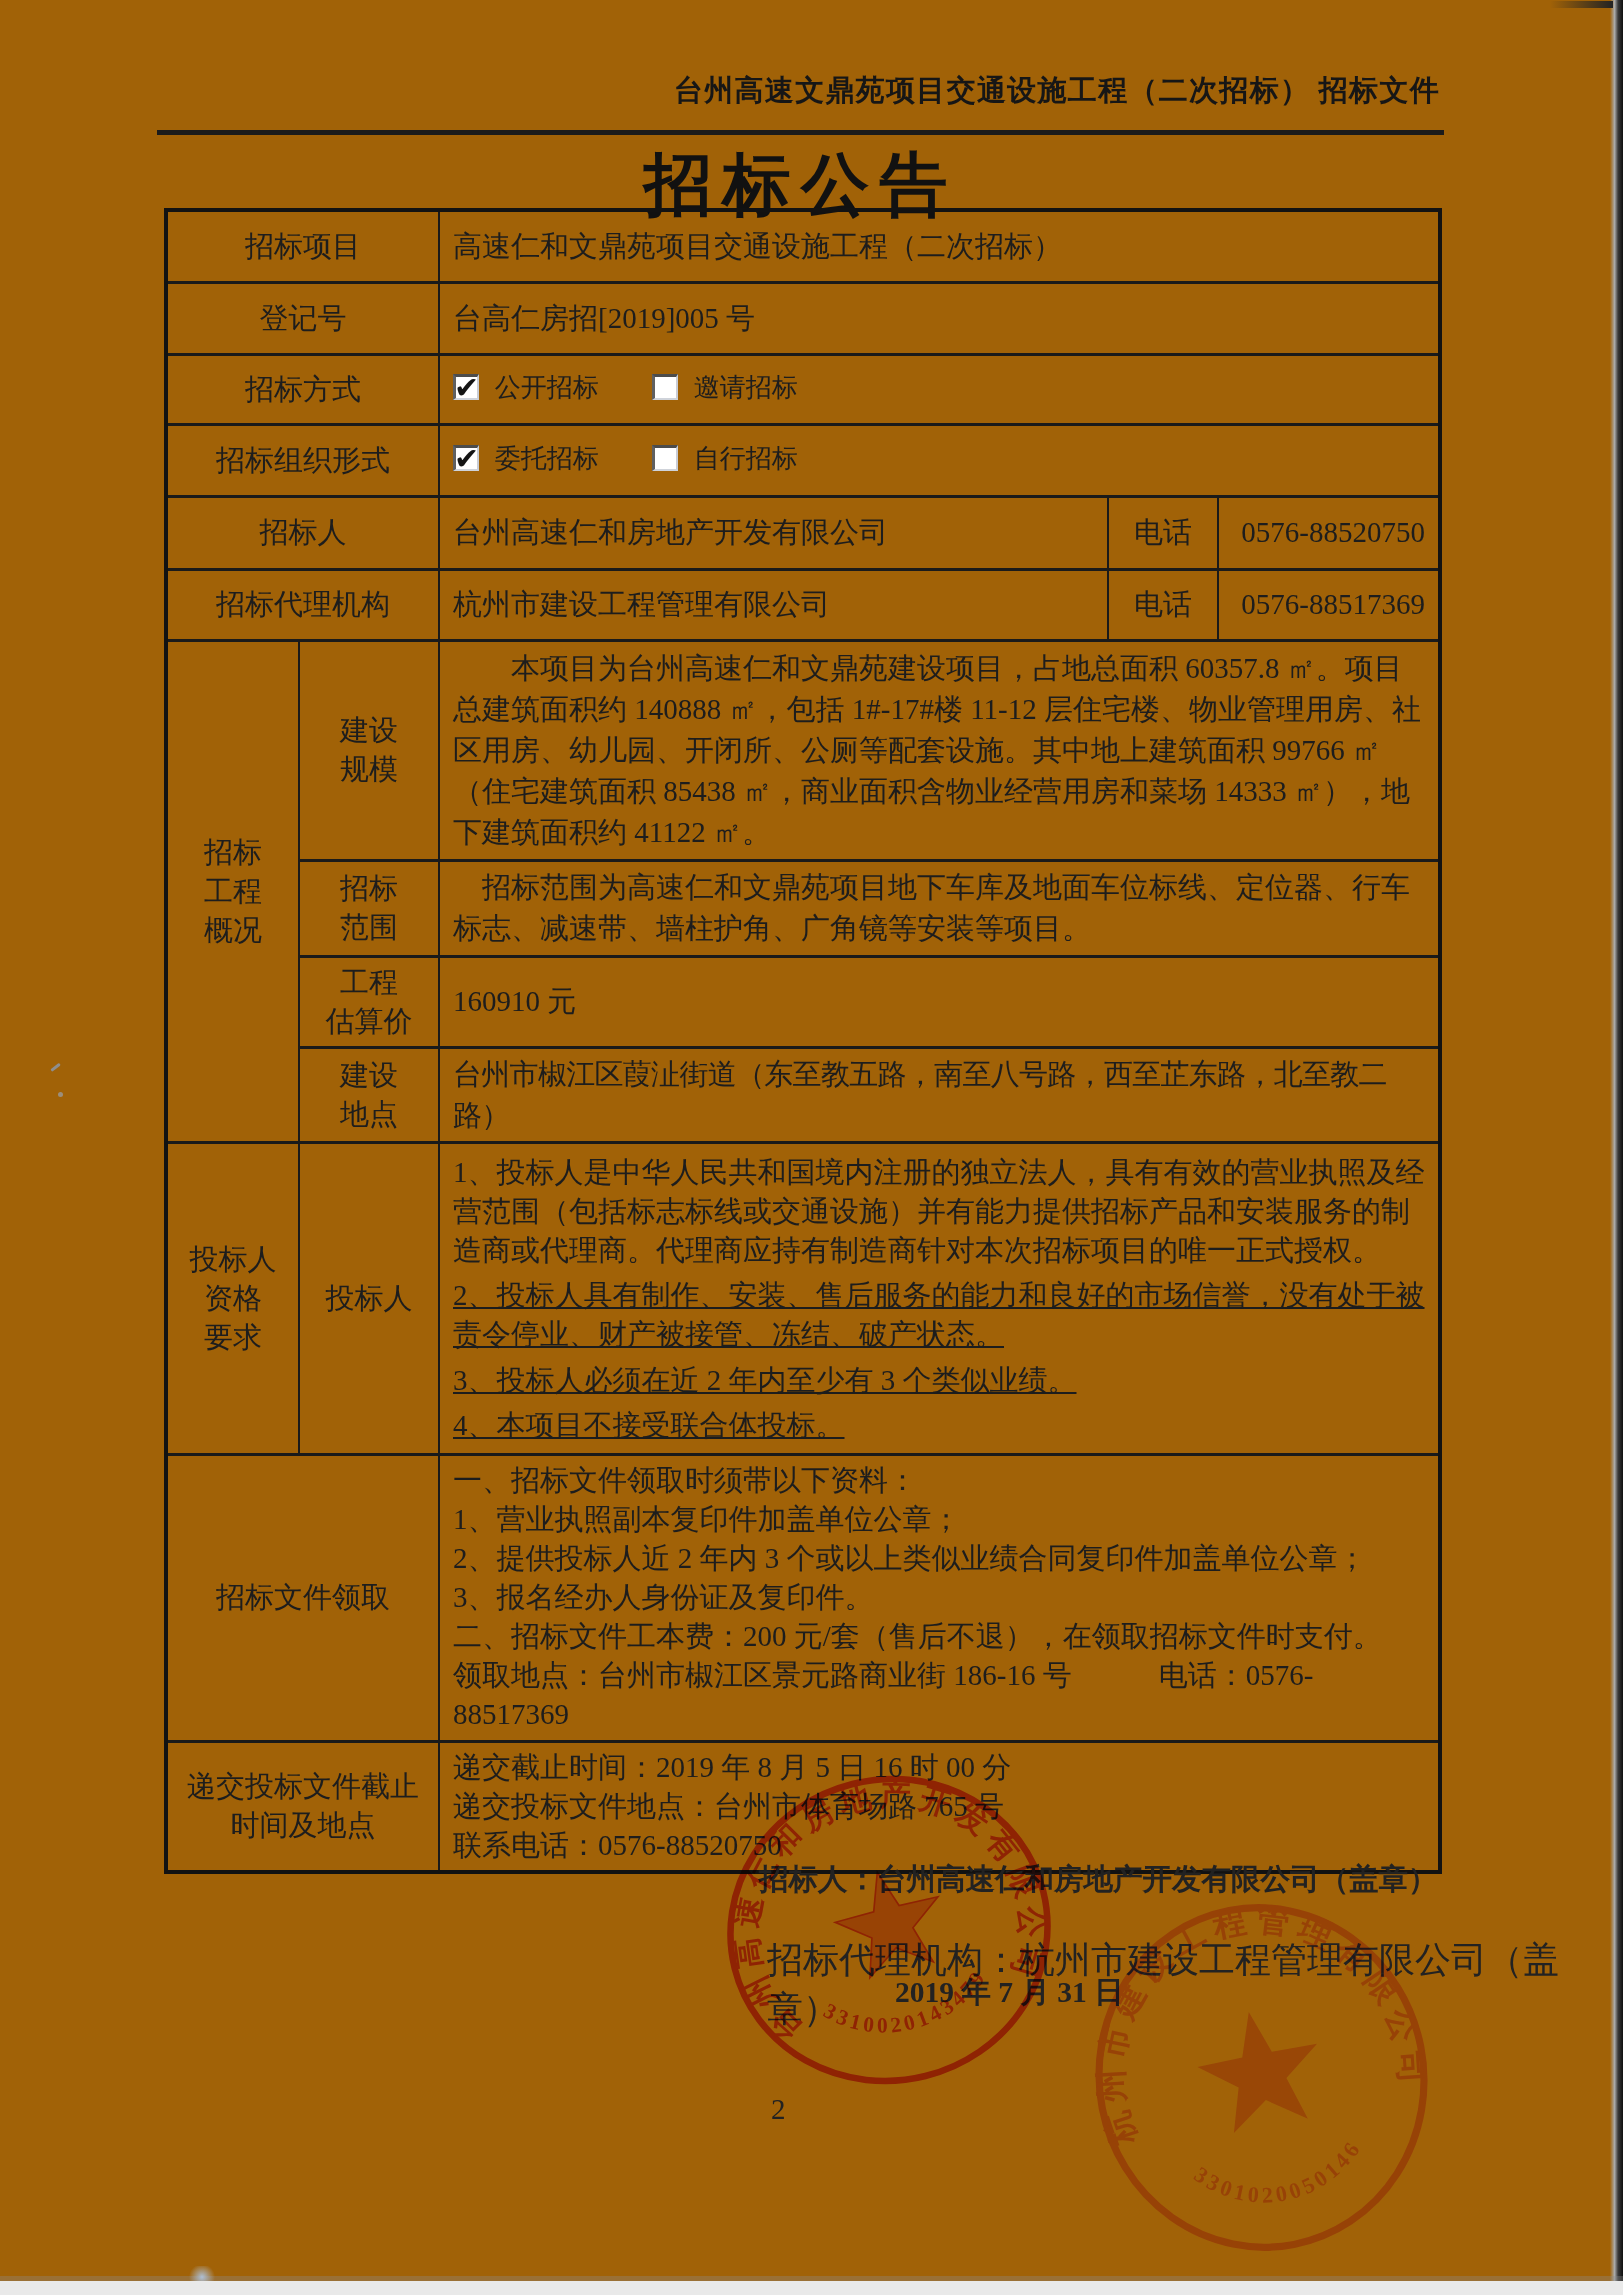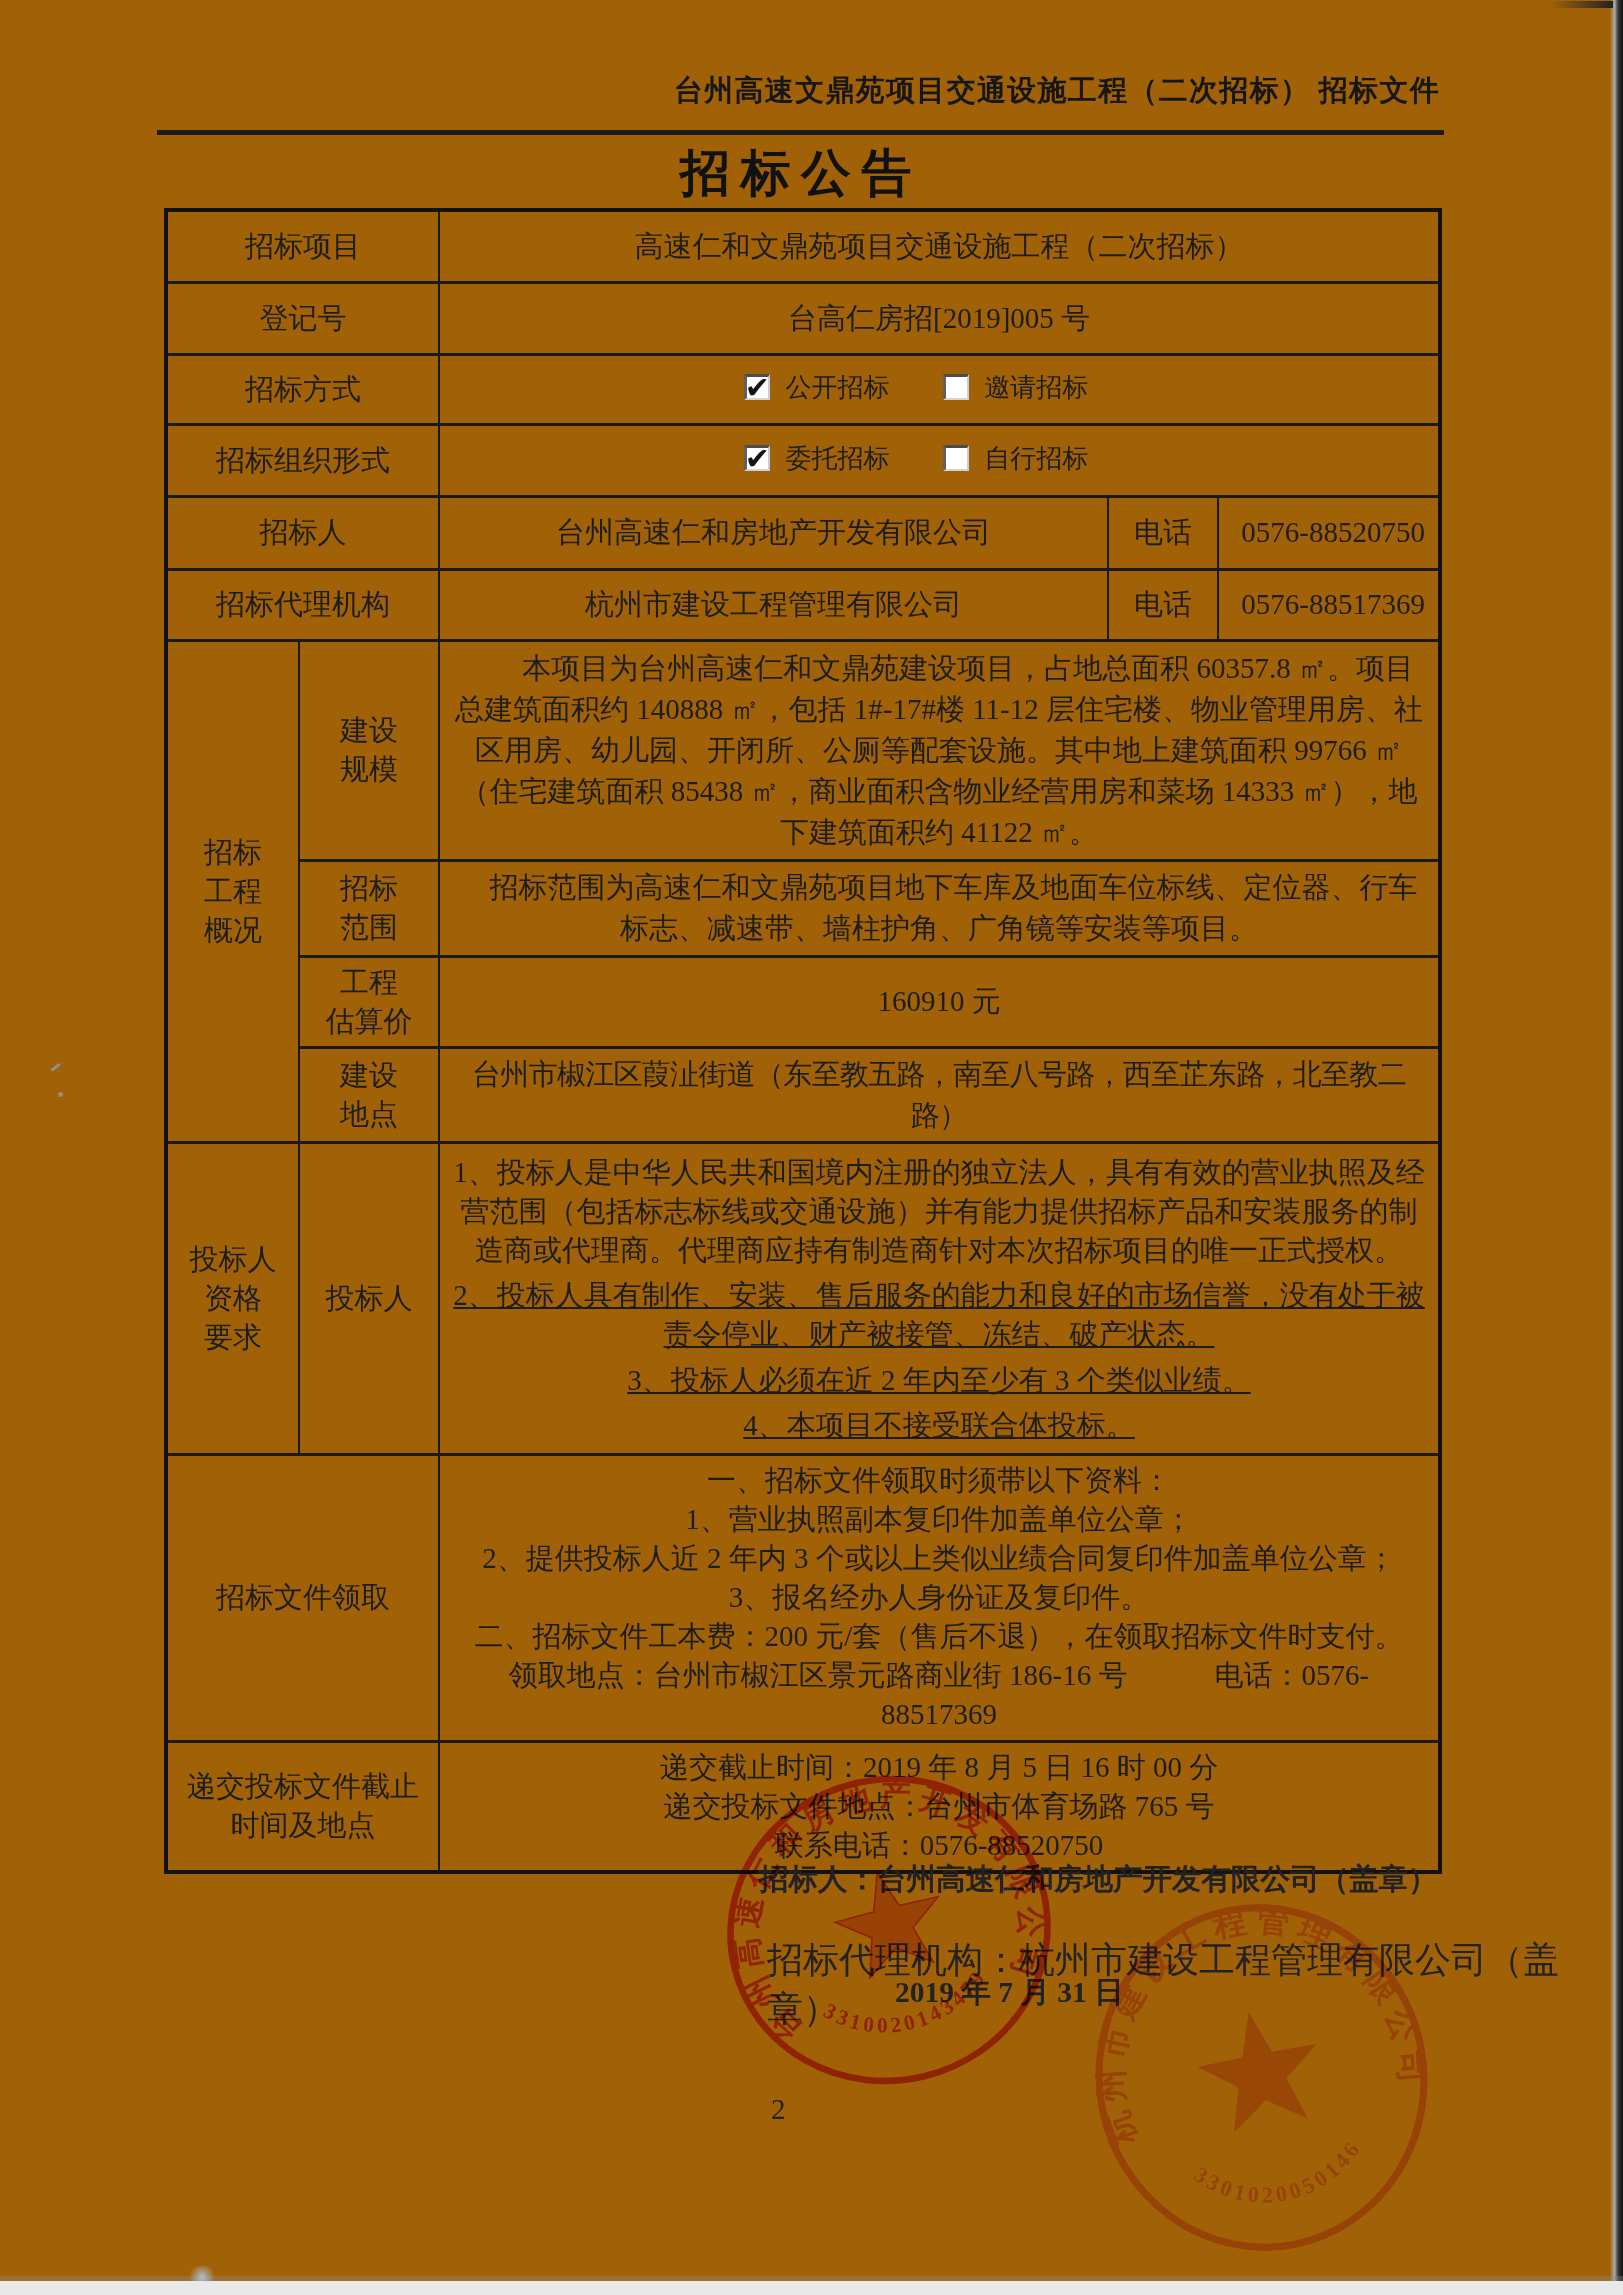--- a/index.html
+++ b/index.html
@@ -16,39 +16,39 @@
     position:absolute;left:164px;top:71px;width:1276px;
     text-align:right;font-size:29px;font-weight:700;letter-spacing:1.3px;
     color:#161616;
   }
   .header-rule{
     position:absolute;left:157px;top:130px;width:1287px;height:4.6px;
     background:#1b1b1b;
   }
   .doc-title{
     position:absolute;left:164px;top:140px;width:1274px;
-    text-align:center;font-size:50px;font-weight:700;letter-spacing:10.5px;
+    text-align:center;font-size:68px;font-weight:700;letter-spacing:10.5px;
     color:#111;
   }
   
   table.main{
     position:absolute;left:164px;top:208px;
     width:1274px;border-collapse:collapse;table-layout:fixed;
     border:4.6px solid #121212;
   }
   table.main td{
     border:2px solid #1a1a1a;
     border-top-width:3.3px;border-bottom-width:3.3px;
     font-size:29px;
     vertical-align:middle;
     overflow:hidden;
   }
   td.lbl{text-align:center;padding:5.2px 3.9px;line-height:39px;}
   td.pre,.pre{white-space:pre-line;}
-  td.val{padding:5.2px 13px;line-height:41px;text-align:center;}
+  td.val{padding:5.2px 13px;line-height:41px;text-align:left;}
   td.center{text-align:right;}
   td.fit{font-size:27.5px;letter-spacing:-0.7px;}
   .paras p{margin:0;line-height:39px;}
   .paras.gap p + p{margin-top:6.5px;text-decoration:underline;}
   .paras.tight p{line-height:39px;}
   .indent2{text-indent:2em;}
   .indent1{text-indent:1em;}
   .prewrap{white-space:pre-wrap;}
   
   .cb-item{display:inline-flex;align-items:center;margin-right:46px;}

